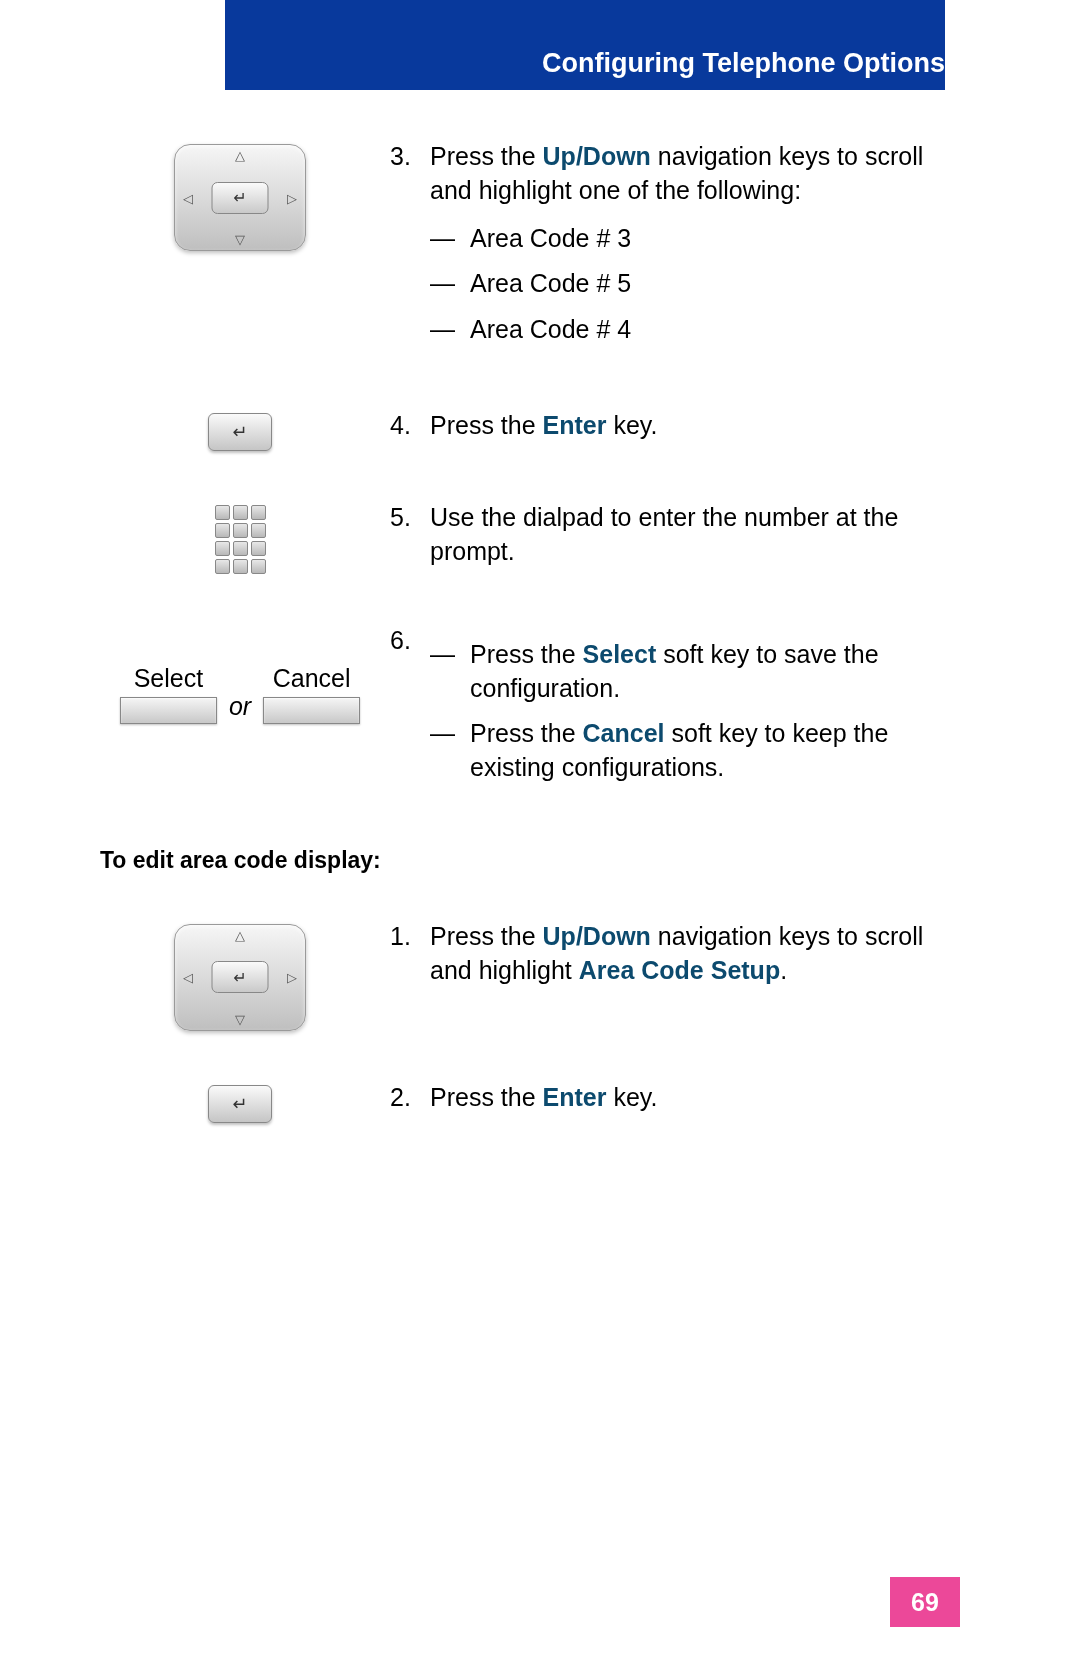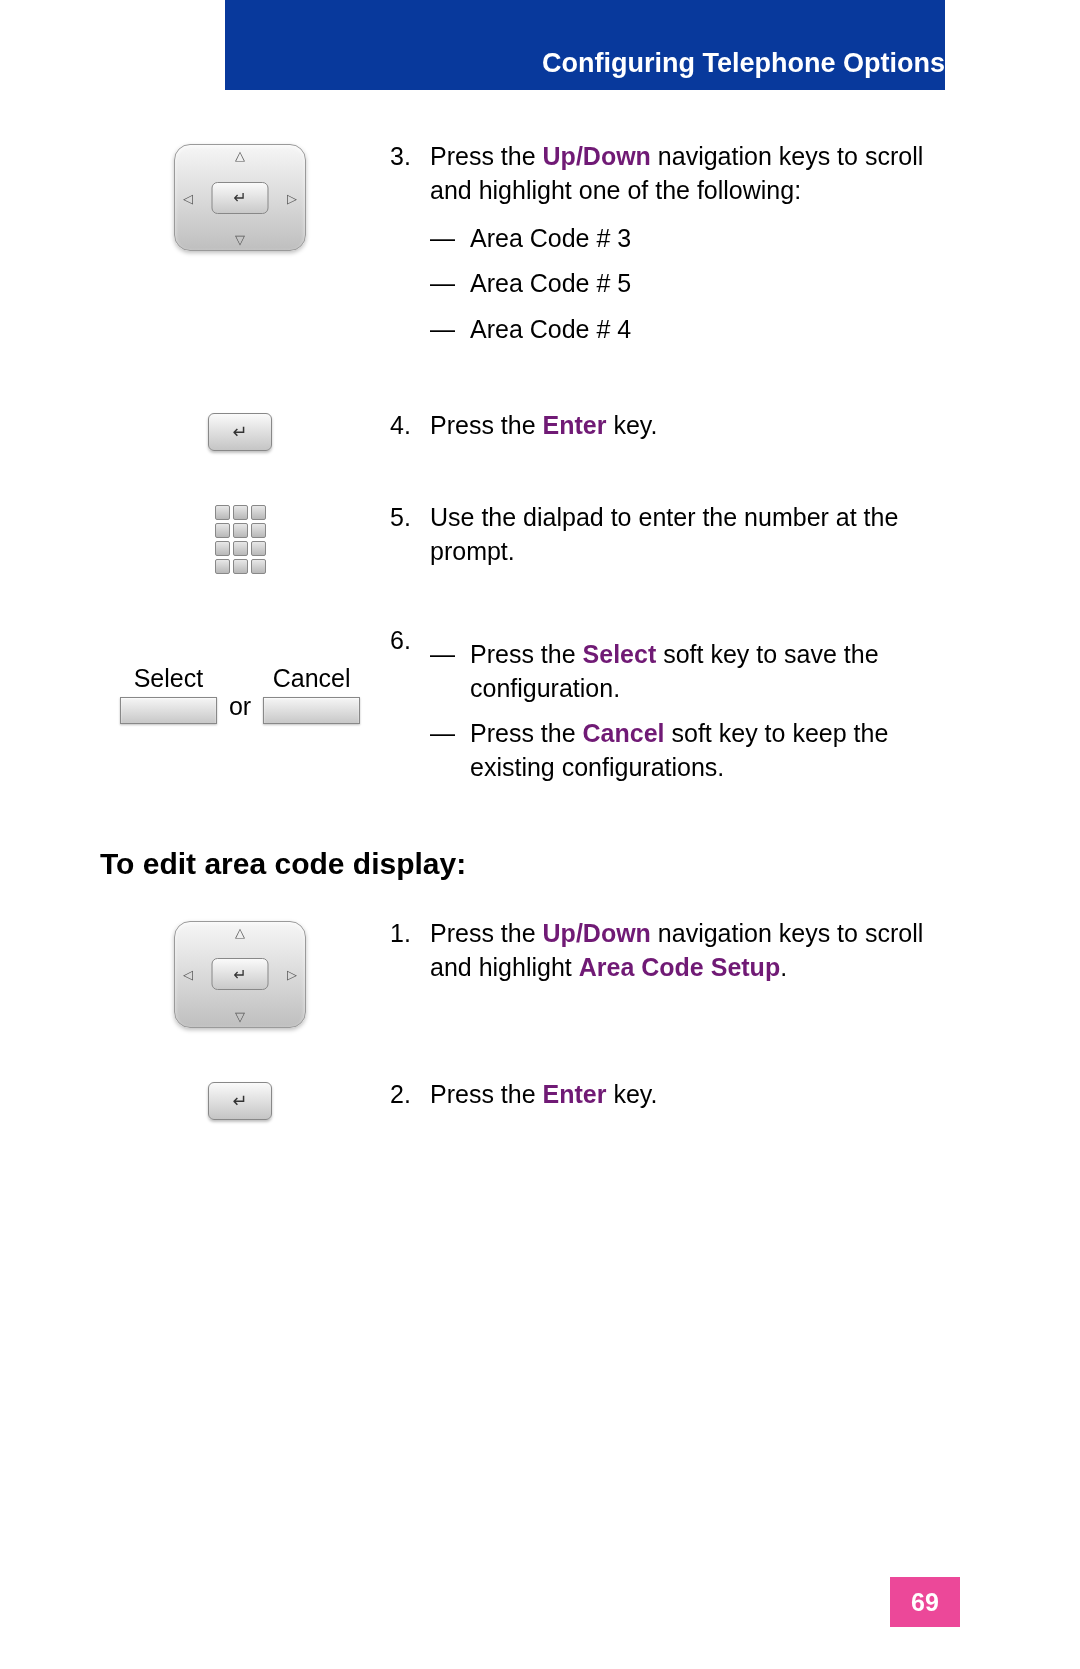--- a/index.html
+++ b/index.html
@@ -75,28 +75,28 @@
   }
   .dash-item {
     display: flex;
     margin-bottom: 12px;
   }
   .dash {
     width: 40px;
     flex: 0 0 40px;
   }
   .blue-bold {
-    color: #701a75;
+    color: #0c4a6e;
     font-weight: bold;
     margin-top: 32px;
   }
   .subheading {
     font-weight: bold;
-    font-size: 30px;
-    margin: 30px 0 36px 10px;
+    font-size: 23px;
+    margin: 30px 0 46px 10px;
   }
   .page-num-box {
     position: absolute;
     bottom: 42px;
     right: 120px;
     width: 70px;
     height: 50px;
     background: #ec4899;
     color: #fff;
     font-weight: bold;
@@ -182,21 +182,21 @@
     font-size: 25px;
     margin-bottom: 4px;
   }
   .softkey-btn {
     width: 95px;
     height: 25px;
     border: 1px solid #888;
     background: linear-gradient(180deg,#f5f5f5 0%, #c8c8c8 100%);
     box-shadow: inset 0 1px 2px rgba(255,255,255,0.7), 0 1px 2px rgba(0,0,0,0.25);
   }
-  .or-text { font-size:25px; padding:0 4px; margin-top:26px;}
+  .or-text { font-size:25px; padding:0 4px; margin-top:26px;font-style:italic;}
 </style>
 </head>
 <body>
 
 <div class="page">
 
   <div class="top-band"></div>
   <div class="header-title">Configuring Telephone Options</div>
 
   <div class="content">

